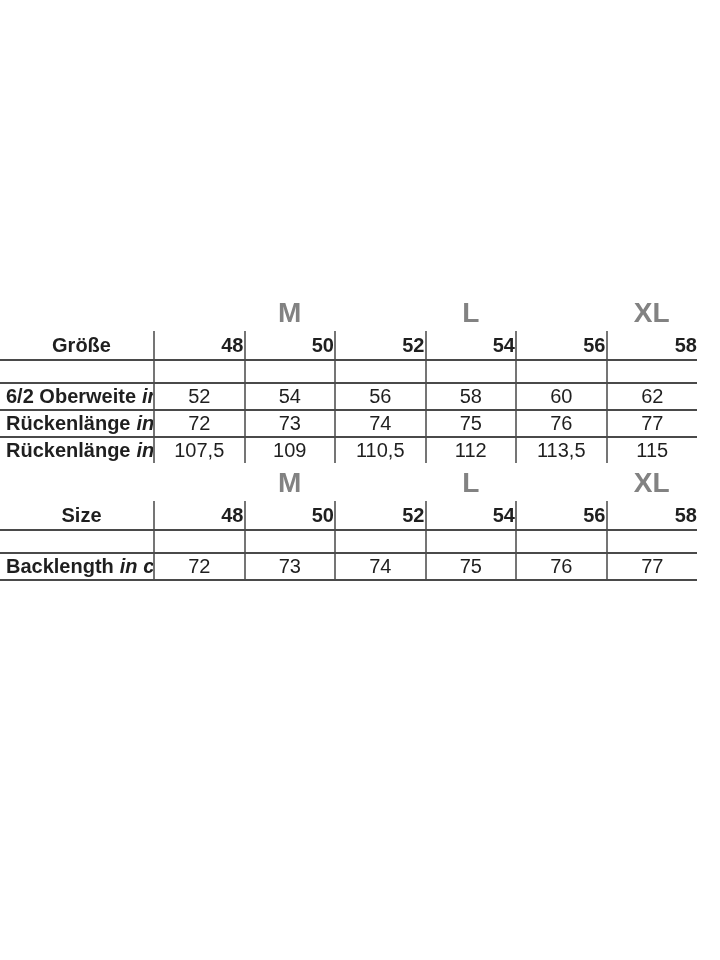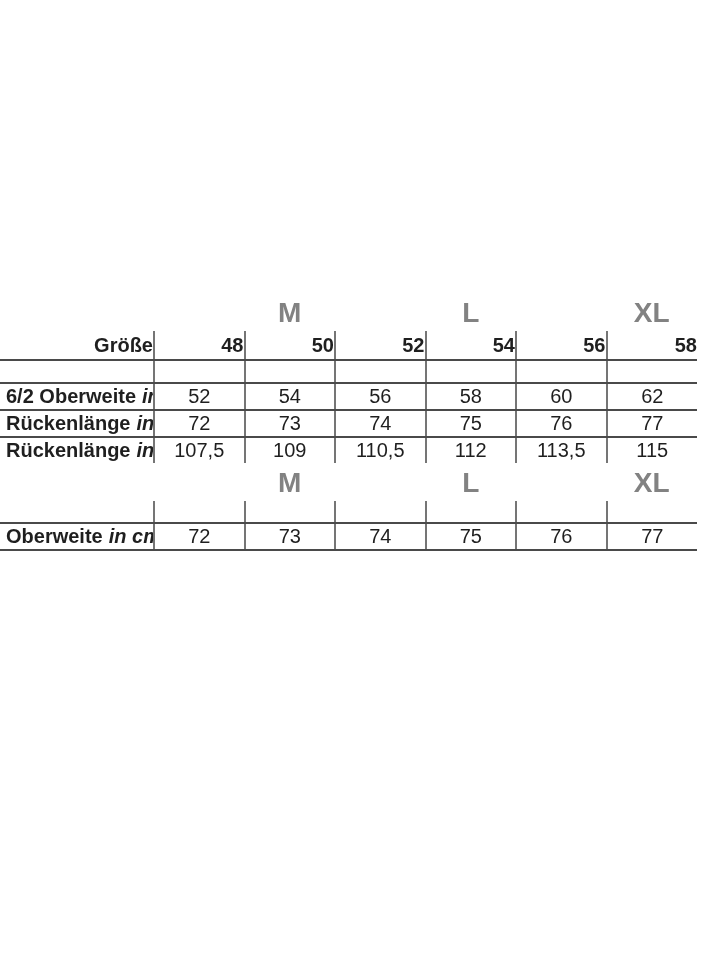--- a/index.html
+++ b/index.html
@@ -49,21 +49,21 @@
     border-left: 2px solid #757575;
   }
   
   .header-row th, .header-row td {
     height: 28px;
     border-bottom: 2px solid #4a4a4a;
     font-weight: bold;
     vertical-align: middle;
   }
   .header-row th {
-    text-align: right;
+    text-align: center;
     padding-left: 10px;
   }
   .header-row td { text-align: right; }
   
   .spacer-row th, .spacer-row td {
     height: 21px;
     border-bottom: 2px solid #4a4a4a;
   }
   
   .data-row th, .data-row td {
@@ -179,32 +179,41 @@
     <tbody>
         <tr class="letters-row">
       <td></td>
       <td></td>
       <td>M</td>
       <td></td>
       <td>L</td>
       <td></td>
       <td>XL</td>
     </tr>
+    <tr class="header-row">
+      <th>Size</th>
+      <td>48</td>
+      <td>50</td>
+      <td>52</td>
+      <td>54</td>
+      <td>56</td>
+      <td>58</td>
+    </tr>
     <tr class="spacer-row">
       <th></th>
       <td></td>
       <td></td>
       <td></td>
       <td></td>
       <td></td>
       <td></td>
     </tr>
     <tr class="data-row">
       <th>
-        <span>Oberweite</span><span class="unit">in cm</span>
+        <span>Backlength</span><span class="unit">in cm</span>
       </th>
       <td>72</td>
       <td>73</td>
       <td>74</td>
       <td>75</td>
       <td>76</td>
       <td>77</td>
     </tr>
   </tbody>
     </table>

